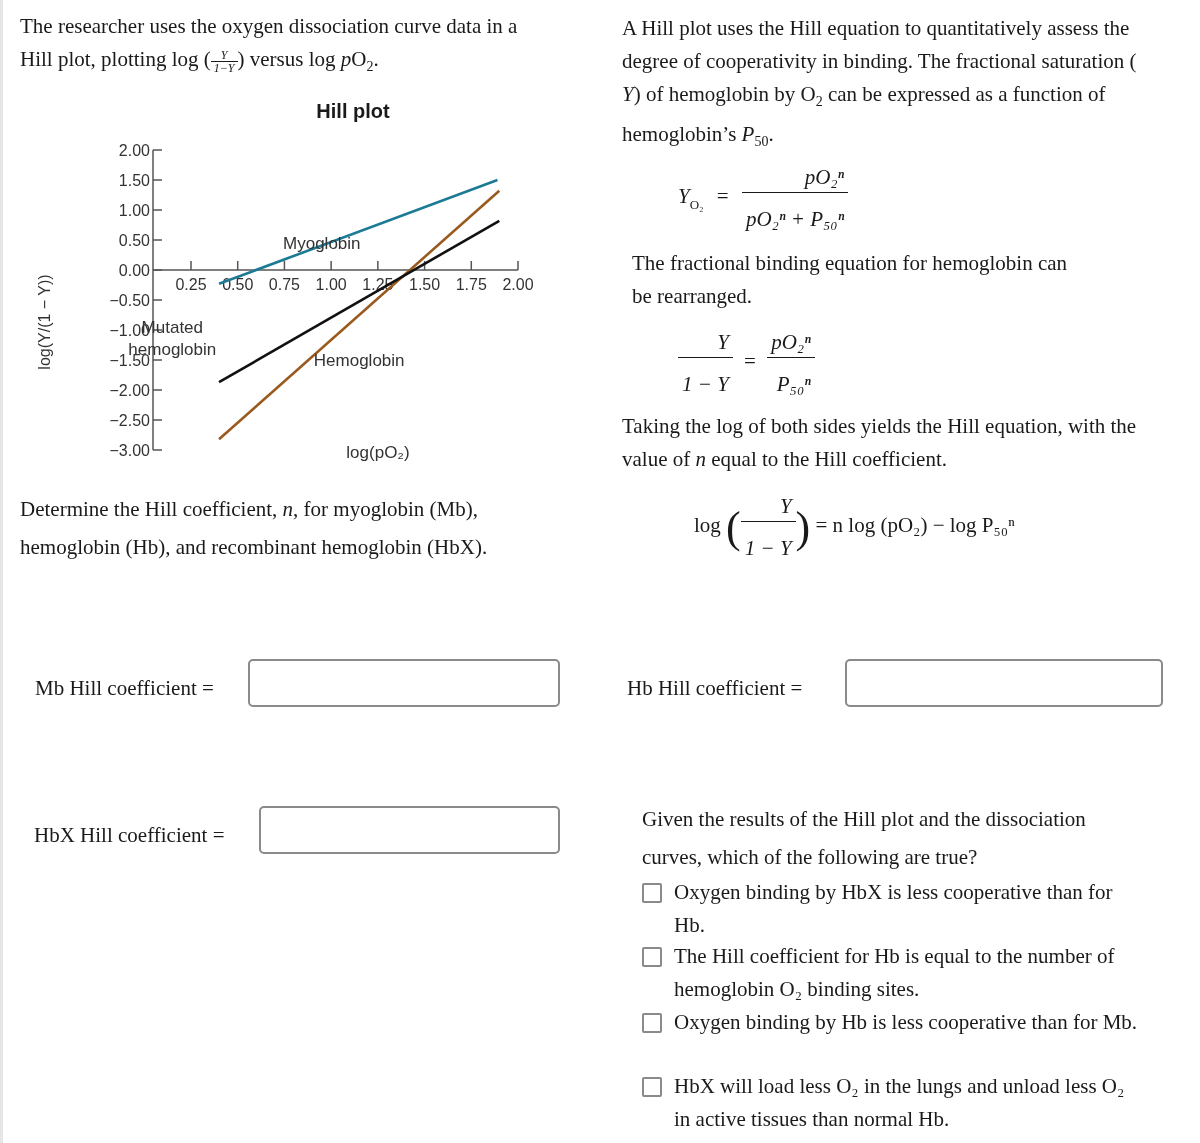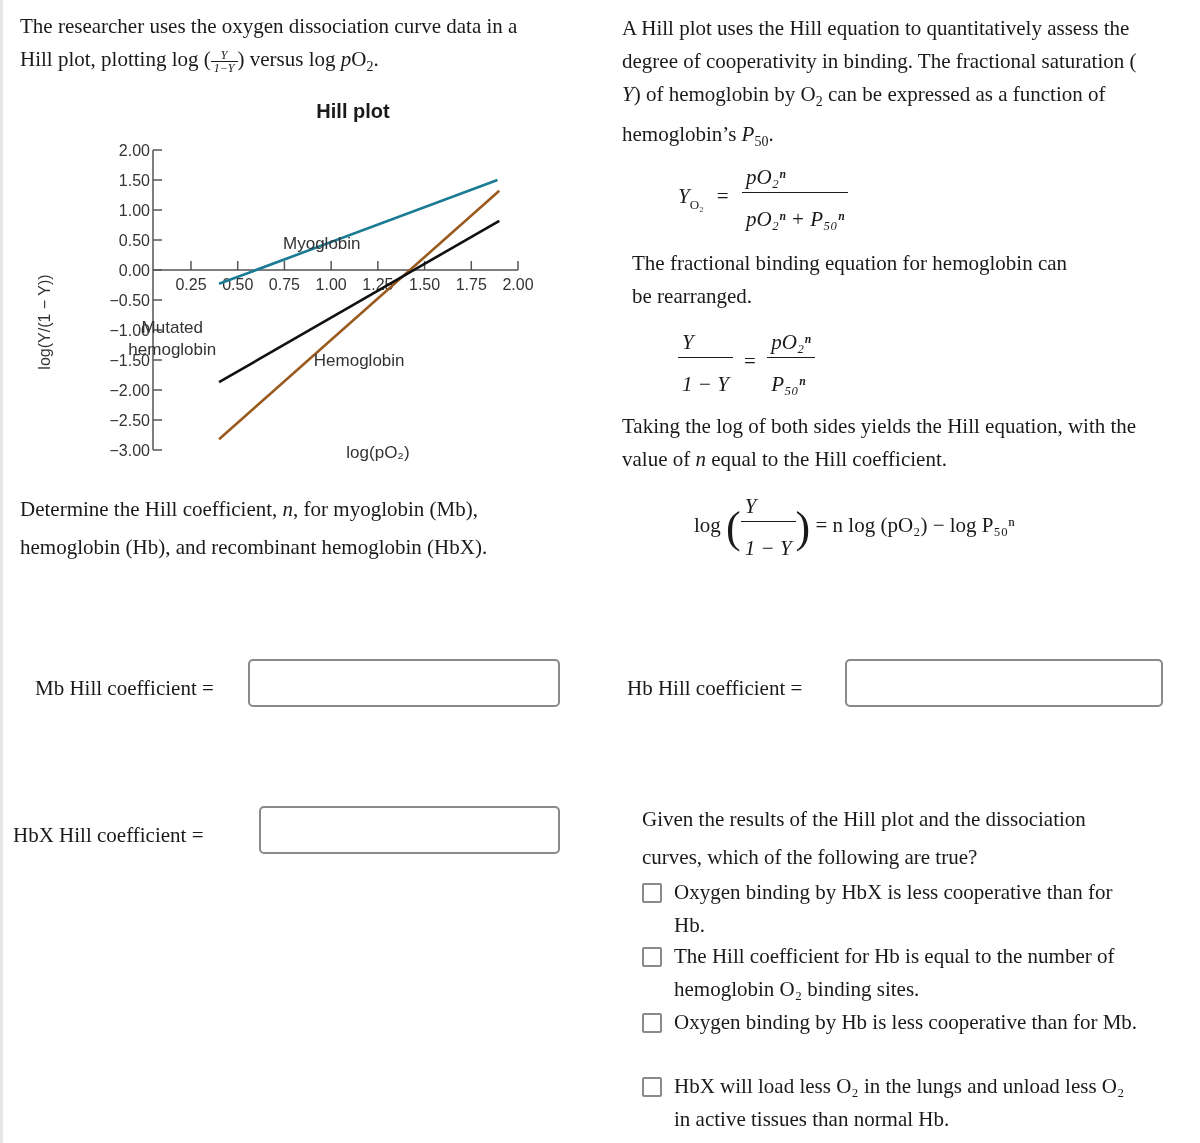--- a/index.html
+++ b/index.html
@@ -7,21 +7,21 @@
          font-family: "Liberation Serif", serif; color: #1a1a1a; }
   .left-border { position: absolute; left: 0; top: 0; width: 3px; height: 1143px; background: #e6e6e6; }
   .para { position: absolute; font-size: 21px; line-height: 33px; }
   .frac { display: inline-block; vertical-align: middle; text-align: center; line-height: 1; }
   .frac .num { display: block; padding: 0 3px; }
   .frac .den { display: block; border-top: 1px solid #1a1a1a; padding: 0 3px; }
   .small-frac { font-size: 12px; }
   .it { font-style: italic; }
   sub.o2 { font-size: 14px; vertical-align: -5px; }
   .eq { position: absolute; font-size: 21px; white-space: nowrap; }
-  .eq-frac { display: inline-block; vertical-align: middle; text-align: left; }
+  .eq-frac { display: inline-block; vertical-align: middle; text-align: right; }
   .eq-frac .num { display: block; padding: 0 4px 2px 4px; }
   .eq-frac .den { display: block; border-top: 1.5px solid #1a1a1a; padding: 14px 4px 0 4px; }
   .bigparen { font-size: 44px; vertical-align: middle; font-weight: 100; }
   .answer-label { position: absolute; font-size: 21px; }
   .answer-input { position: absolute; height: 48px; border: 2px solid #8a8a8a; border-radius: 5px;
                   box-sizing: border-box; background: #fff; font-size: 18px; padding: 0 8px; }
   .option { position: absolute; left: 642px; display: flex; align-items: flex-start; }
   .checkbox { width: 20px; height: 20px; border: 2px solid #8a8a8a; border-radius: 2px; box-sizing: border-box;
               margin-top: 7px; margin-right: 12px; flex: 0 0 auto; background: #fff; cursor: pointer; }
   .option-text { font-size: 21px; line-height: 33px; width: 470px; }
@@ -149,21 +149,21 @@
   </span><span class="bigparen">)</span>
   <span>= n log (pO₂) − log P₅₀ⁿ</span>
 </div>
 
 <div class="answer-label" style="left:23px; top:676px;margin-left:12px;">Mb Hill coefficient =</div>
 <input class="answer-input" type="text" style="left: 248px; top: 659px; width: 312px;" value="">
 
 <div class="answer-label" style="left:627px; top:676px;">Hb Hill coefficient =</div>
 <input class="answer-input" type="text" style="left: 845px; top: 659px; width: 318px;" value="">
 
-<div class="answer-label" style="left:13px; top:823px;">HbX Hill coefficient =</div>
+<div class="answer-label" style="left:34px; top:823px;">HbX Hill coefficient =</div>
 <input class="answer-input" type="text" style="left: 259px; top: 806px; width: 301px;" value="">
 
 <div class="para" style="left:642px; top:800px; width:540px; line-height:38px;">
   <span>Given the results of the Hill plot and the dissociation</span><br>
   <span>curves, which of the following are true?</span>
 </div>
 
 <div class="option" style="top:876px;">
   <div class="checkbox"></div>
   <div class="option-text">Oxygen binding by HbX is less cooperative than for Hb.</div>

